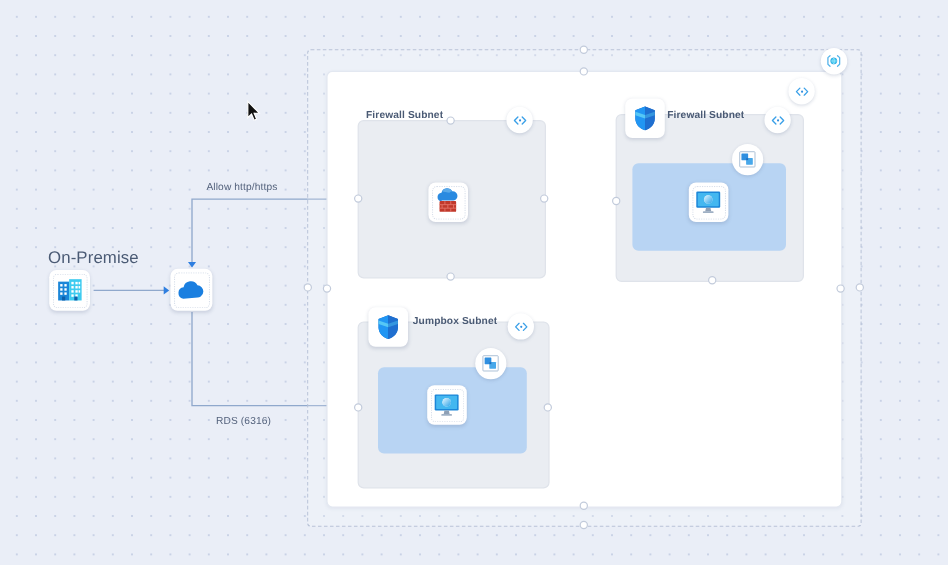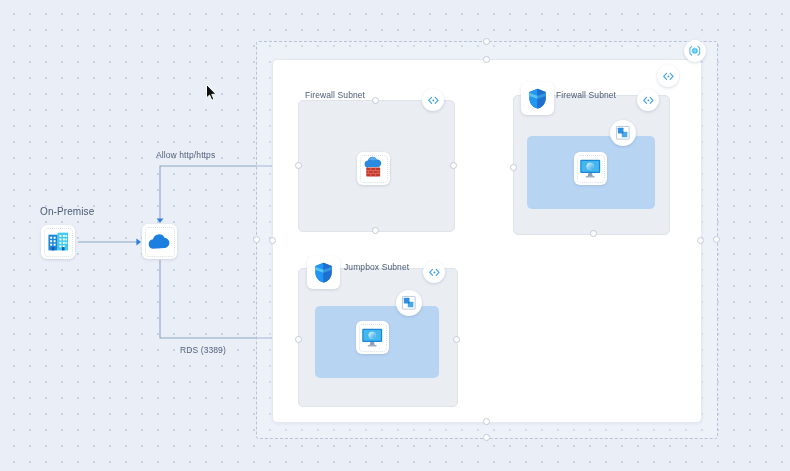--- a/index.html
+++ b/index.html
@@ -51,21 +51,21 @@
   .subnet {
     position: absolute;
     background: #eaedf2;
     border: 1px solid #dfe3ea;
     border-radius: 5px;
   }
   .subnet-label {
     position: absolute;
     font-size: 8.5px;
     color: #4a5a74;
-    font-weight: 400;
+    font-weight: 700;
     letter-spacing: 0.1px;
     white-space: nowrap;
   }
 
   
   .inner-box {
     position: absolute;
     background: #b8d4f3;
     border-radius: 5px;
   }
@@ -114,21 +114,21 @@
   
   .edge-label {
     position: absolute;
     font-size: 8.5px;
     color: #54627c;
     white-space: nowrap;
     letter-spacing: 0.1px;
   }
   .node-label {
     position: absolute;
-    font-size: 10px;
+    font-size: 14px;
     color: #4a5a74;
     white-space: nowrap;
     letter-spacing: 0.1px;
   }
 
   
   .cursor {
     position: absolute;
     width: 12px;
     height: 18px;
@@ -359,22 +359,22 @@
         </span>
       </div>
       <div class="node-label" style="left: 40px; top: 206px;">On-Premise</div>
       <div class="icon-tile dashed-in" style="left: 142px; top: 224px; width: 35px; height: 35px;">
         <span style="display: flex; align-items: center; justify-content: center;">
           <svg width="23.1" height="23.1" viewBox="0 0 24 18">
         <path d="M6.1 16.6a5 5 0 0 1 0.3-9.9 6.4 6.4 0 0 1 12-1.6 5.4 5.4 0 0 1 5.1 5.3 5.2 5.2 0 0 1-2.3 4.3 4.6 4.6 0 0 1-2.6 0.9z" fill="#1a7fe0" transform="translate(-1.2,0)"></path>
       </svg>
         </span>
       </div>
-      <div class="edge-label" style="left: 156px; top: 150px;">Allow http/https</div>
-      <div class="edge-label" style="left: 180px; top: 345px;">RDS (3389)</div>
+      <div class="edge-label" style="left: 172px; top: 150px;">Allow http/https</div>
+      <div class="edge-label" style="left: 180px; top: 345px;">RDS (6316)</div>
     </div>
 
   <div class="cursor" id="mouse-cursor" style="left: 206px; top: 84px;">
     <svg width="12" height="18" viewBox="0 0 12 18">
       <path d="M0.5 0.5 L0.5 14 L3.6 11.1 L5.8 16.2 L7.9 15.3 L5.8 10.4 L10 10.2 Z" fill="#111111" stroke="#ffffff" stroke-width="1"></path>
     </svg>
   </div>
 
 </div>
 

